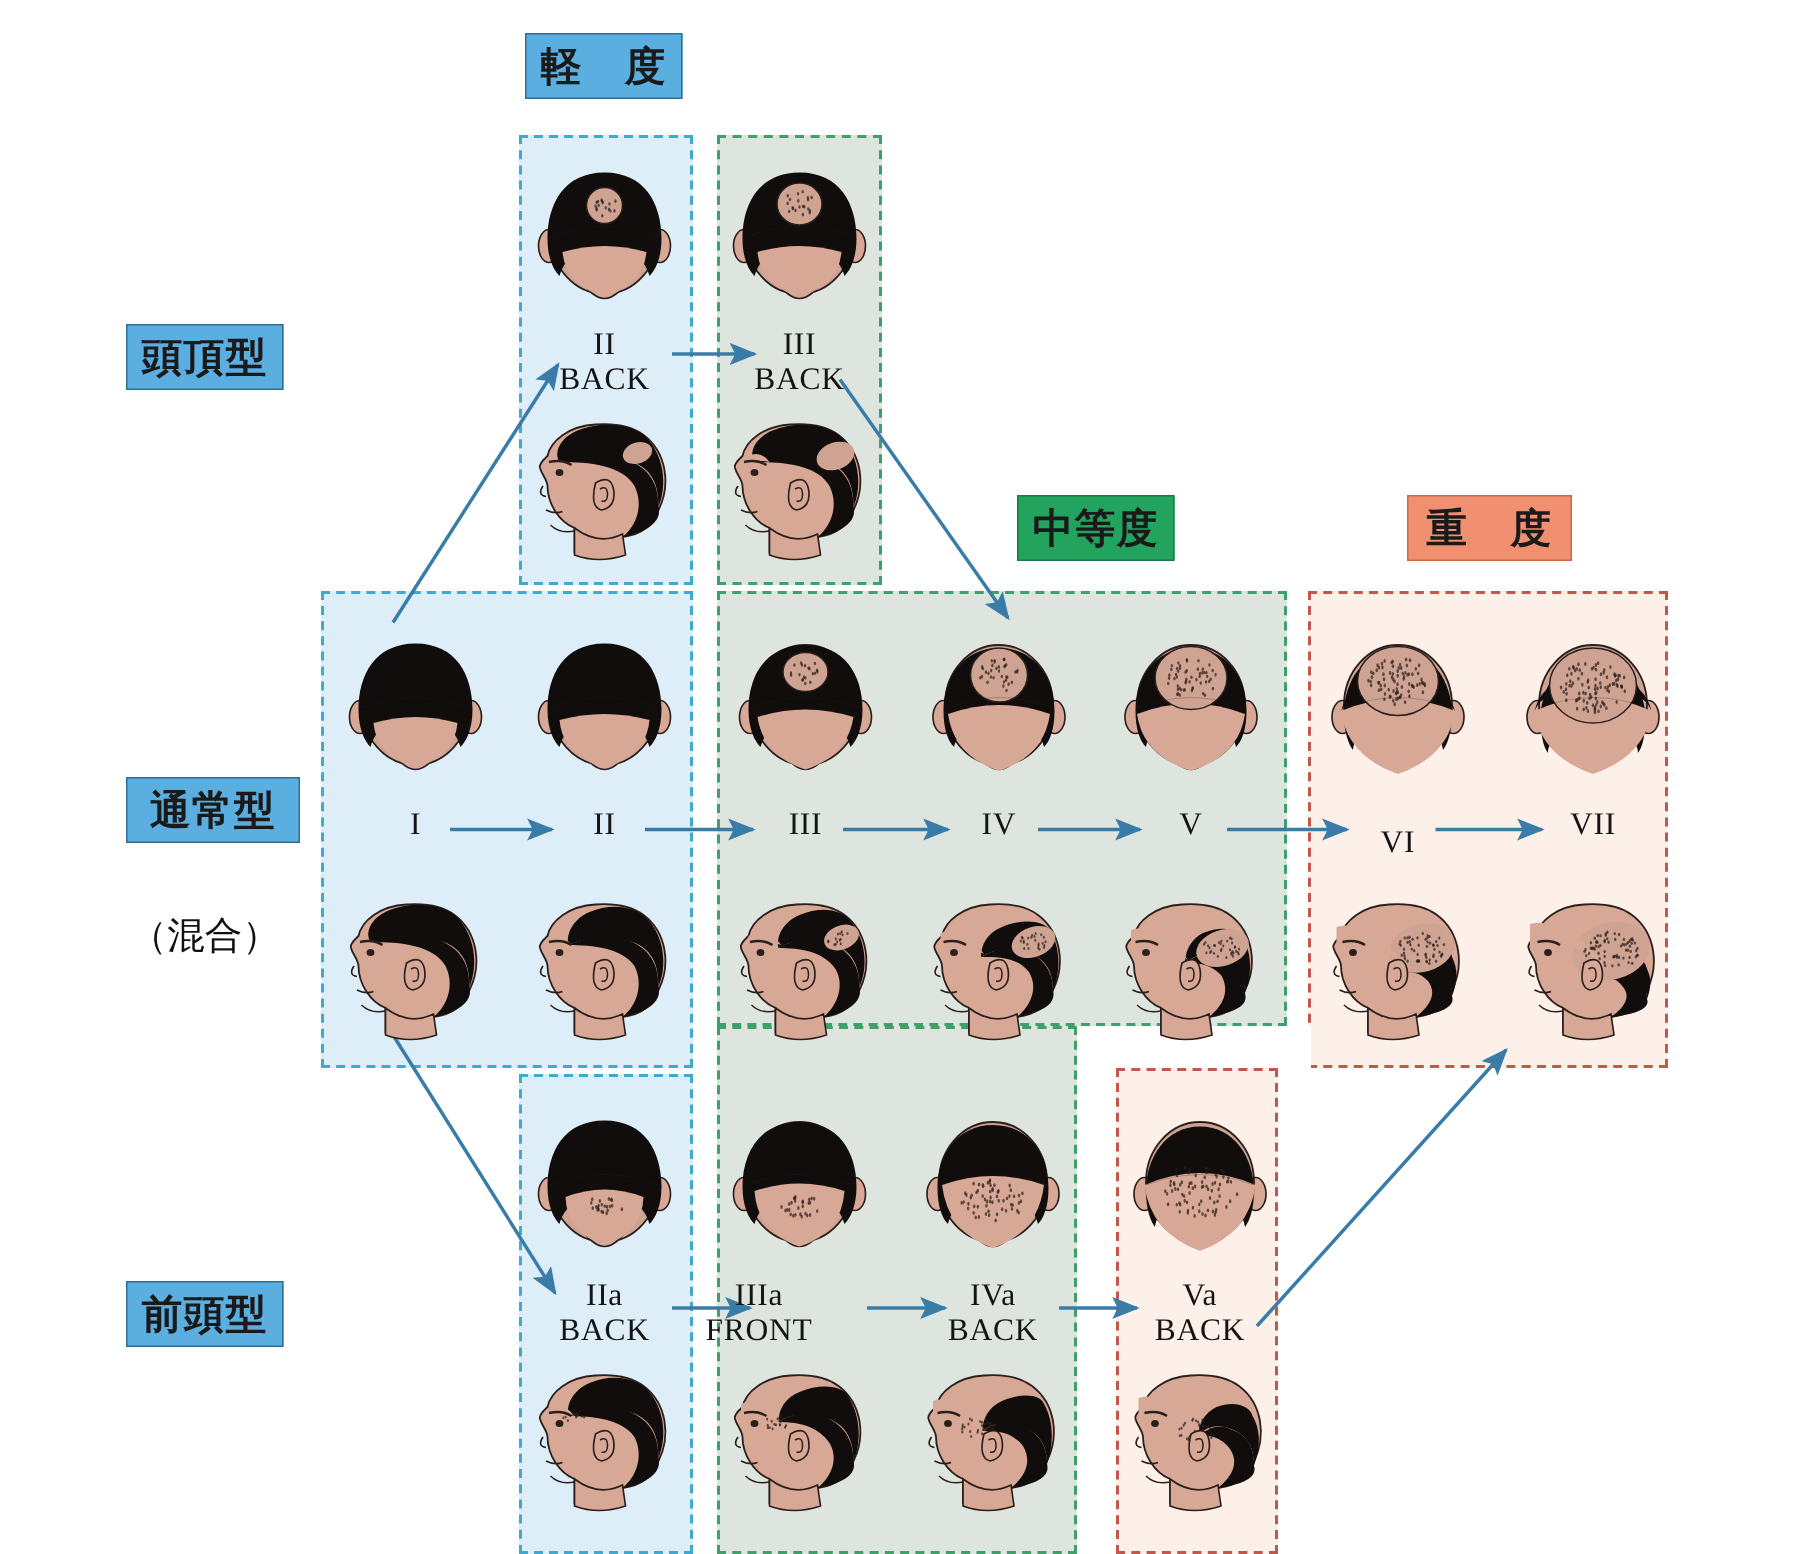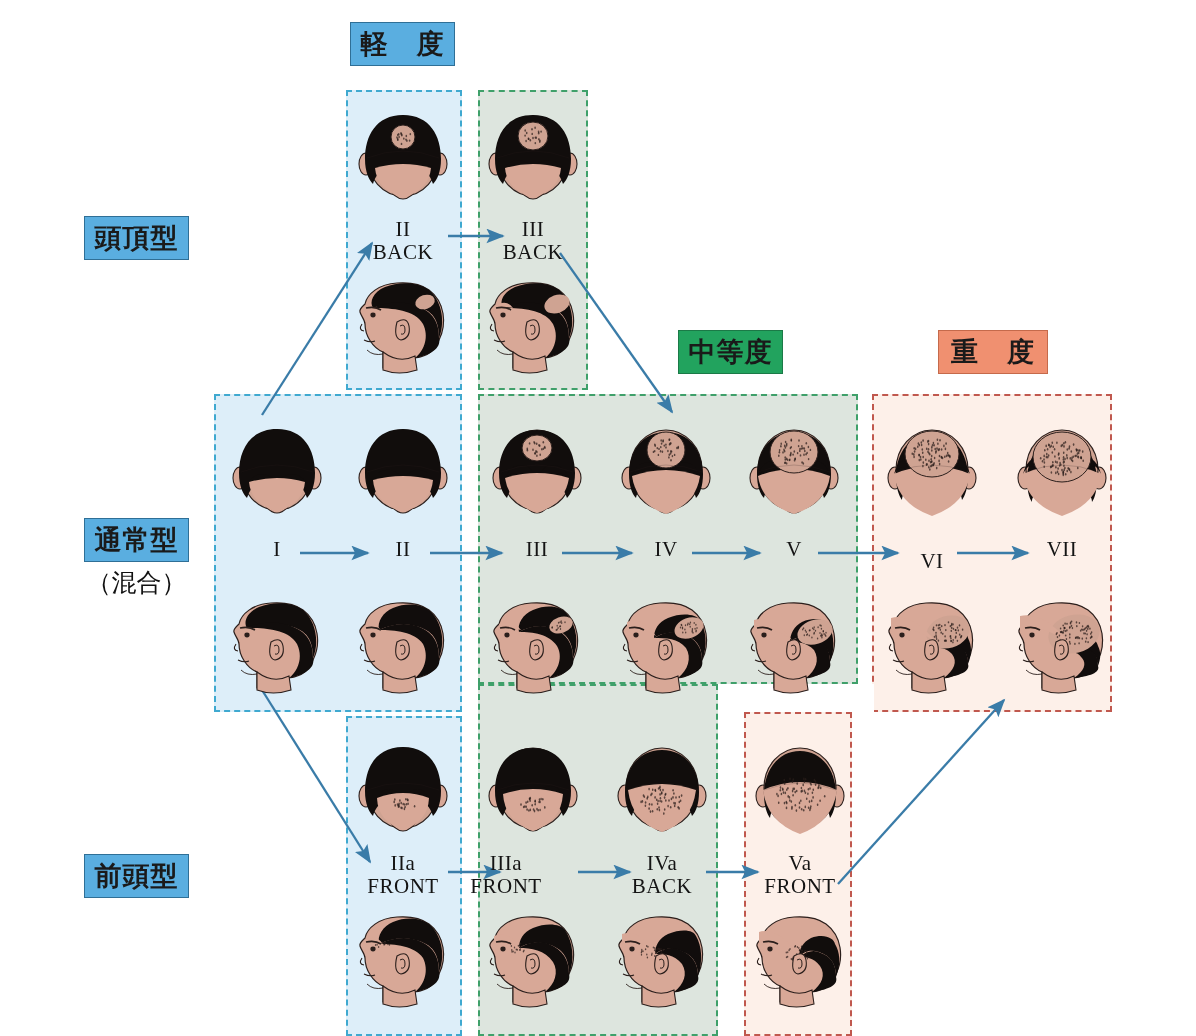--- a/index.html
+++ b/index.html
@@ -45,20 +45,21 @@
   .chip.green{background:#22a35e;border:1px solid #1b7a47;}
   .chip.salmon{background:#f09070;border:1px solid #c56a4b;}
 
   .rowlabel-sub{
     position:absolute;
     font-family:"DejaVu Sans", sans-serif;
     font-size:25px;
     color:#111;
     text-align:center;
     white-space:pre;
+    margin-top:41px;
   }
 
   
   .caption{
     position:absolute;
     text-align:center;
     font-family:"Liberation Serif", serif;
     font-size:21px;
     color:#141414;
     line-height:1.08;
@@ -94,21 +95,21 @@
   <div class="notch" style="left:858px;top:684px;width:16px;height:30px;"></div>
 
   <div class="chip blue" style="left:350px;top:22px;width:105px;height:44px;">軽　度</div>
 
   <div class="chip green" style="left:678px;top:330px;width:105px;height:44px;">中等度</div>
 
   <div class="chip salmon" style="left:938px;top:330px;width:110px;height:44px;">重　度</div>
 
   <div class="chip blue" style="left:84px;top:216px;width:105px;height:44px;">頭頂型</div>
 
-  <div class="chip blue" style="left:84px;top:518px;width:105px;height:44px;">通常型</div>
+  <div class="chip blue" style="left:84px;top:518px;width:116px;height:44px;">通常型</div>
   <div class="rowlabel-sub" style="left:74px;top:566px;width:125px;">（混合）</div>
 
   <div class="chip blue" style="left:84px;top:854px;width:105px;height:44px;">前頭型</div>
 
   <svg class="arrow-svg" viewBox="0 0 1196 1036">
     <defs>
       <marker id="ah" markerWidth="9" markerHeight="9" refX="7.2" refY="3.2" orient="auto" markerUnits="strokeWidth">
         <path d="M0,0 L8,3.2 L0,6.4 L1.6,3.2 z" fill="#3a7ca8"></path>
       </marker>
     </defs>
@@ -1029,21 +1030,21 @@
           <ellipse cx="50.2" cy="62.1" rx="0.8" ry="1.3" fill="#2b1f1c" opacity="0.72"></ellipse>
           <ellipse cx="42.2" cy="63.4" rx="0.8" ry="1.3" fill="#2b1f1c" opacity="0.72"></ellipse>
           <ellipse cx="55.1" cy="61.8" rx="0.8" ry="1.3" fill="#2b1f1c" opacity="0.72"></ellipse>
           <ellipse cx="44.5" cy="62.6" rx="0.8" ry="1.3" fill="#2b1f1c" opacity="0.72"></ellipse>
           <ellipse cx="51.4" cy="66.9" rx="0.8" ry="1.3" fill="#2b1f1c" opacity="0.72"></ellipse>
           <ellipse cx="53.6" cy="62.3" rx="0.8" ry="1.3" fill="#2b1f1c" opacity="0.72"></ellipse>
     <path d="M14 48 Q50 34 86 48" fill="none" stroke="#2b1f1c" stroke-width="0.8" opacity="0.25"></path>
         </svg>
       </div>
       <div class="caption" style="left: 343px; top: 852px; width: 120px;">IIa
-FRONT</div>
+BACK</div>
       <div class="head" style="left: 353px; top: 906px;">
         <svg width="104" height="104" viewBox="0 0 104 104">
           <path d="M76 18 C92 30 94 52 86 68 C82 78 76 84 62 86
                          L62 96 L30 96 L30 80
                          C20 76 12 64 12 52 C12 48 8 44 7 40
                          C6 37 10 34 12 32 C14 22 26 12 44 11 C58 10 68 12 76 18 z" fill="#d8a897" stroke="#2b1f1c" stroke-width="1.2"></path>
           <path d="M30 80 L30 98 Q46 104 64 98 L62 84 Q46 92 30 80 z" fill="#d8a897" stroke="#2b1f1c" stroke-width="1.1"></path>
           <path d="M78 20 C90 32 92 52 86 66 C86 48 80 38 62 34
                        C50 31 36 33 26 38 C24 30 30 20 40 16 C54 10 70 12 78 20 z" fill="#110d0c"></path>
               <path d="M26 38 C38 32 52 30 64 34 C80 40 86 50 86 66 C88 74 82 82 62 86
@@ -1361,21 +1362,21 @@
           <ellipse cx="54.4" cy="48.9" rx="0.8" ry="1.3" fill="#2b1f1c" opacity="0.72"></ellipse>
           <ellipse cx="43.2" cy="46.9" rx="0.8" ry="1.3" fill="#2b1f1c" opacity="0.72"></ellipse>
           <ellipse cx="36.3" cy="60.1" rx="0.8" ry="1.3" fill="#2b1f1c" opacity="0.72"></ellipse>
           <ellipse cx="55.4" cy="50.8" rx="0.8" ry="1.3" fill="#2b1f1c" opacity="0.72"></ellipse>
           <ellipse cx="58.6" cy="65.7" rx="0.8" ry="1.3" fill="#2b1f1c" opacity="0.72"></ellipse>
           <ellipse cx="43.1" cy="53.3" rx="0.8" ry="1.3" fill="#2b1f1c" opacity="0.72"></ellipse>
     <path d="M14 48 Q50 34 86 48" fill="none" stroke="#2b1f1c" stroke-width="0.8" opacity="0.25"></path>
         </svg>
       </div>
       <div class="caption" style="left: 740px; top: 852px; width: 120px;">Va
-FRONT</div>
+BACK</div>
       <div class="head" style="left: 750px; top: 906px;">
         <svg width="104" height="104" viewBox="0 0 104 104">
           <path d="M76 18 C92 30 94 52 86 68 C82 78 76 84 62 86
                          L62 96 L30 96 L30 80
                          C20 76 12 64 12 52 C12 48 8 44 7 40
                          C6 37 10 34 12 32 C14 22 26 12 44 11 C58 10 68 12 76 18 z" fill="#d8a897" stroke="#2b1f1c" stroke-width="1.2"></path>
           <path d="M30 80 L30 98 Q46 104 64 98 L62 84 Q46 92 30 80 z" fill="#d8a897" stroke="#2b1f1c" stroke-width="1.1"></path>
           <path d="M85 38 C90 46 91 58 86 71 C86 58 81 50 69 46
                        C60 43 53 46 49 51 C49 43 53 36 61 32 C74 27 84 32 85 38 z" fill="#110d0c"></path>
               <path d="M49 51 C57 45 64 43 71 47 C82 51 86 59 86 71 C88 78 82 83 62 86

